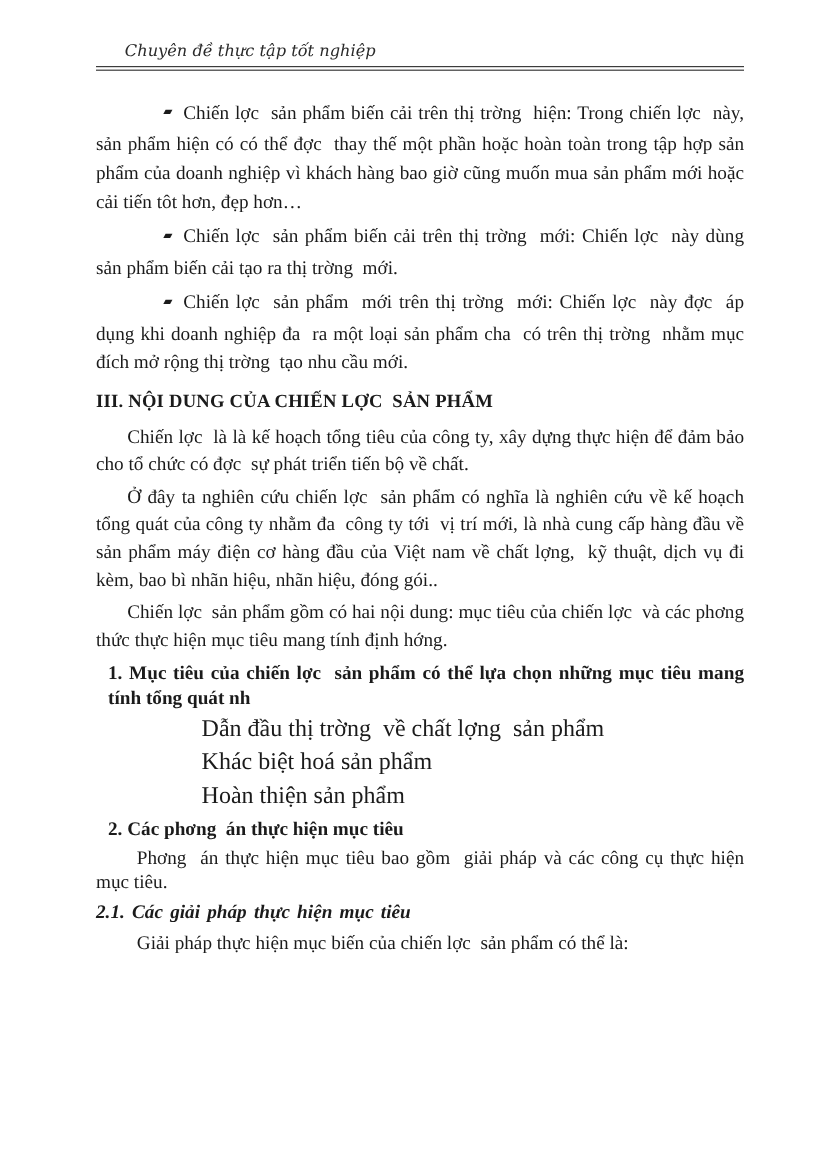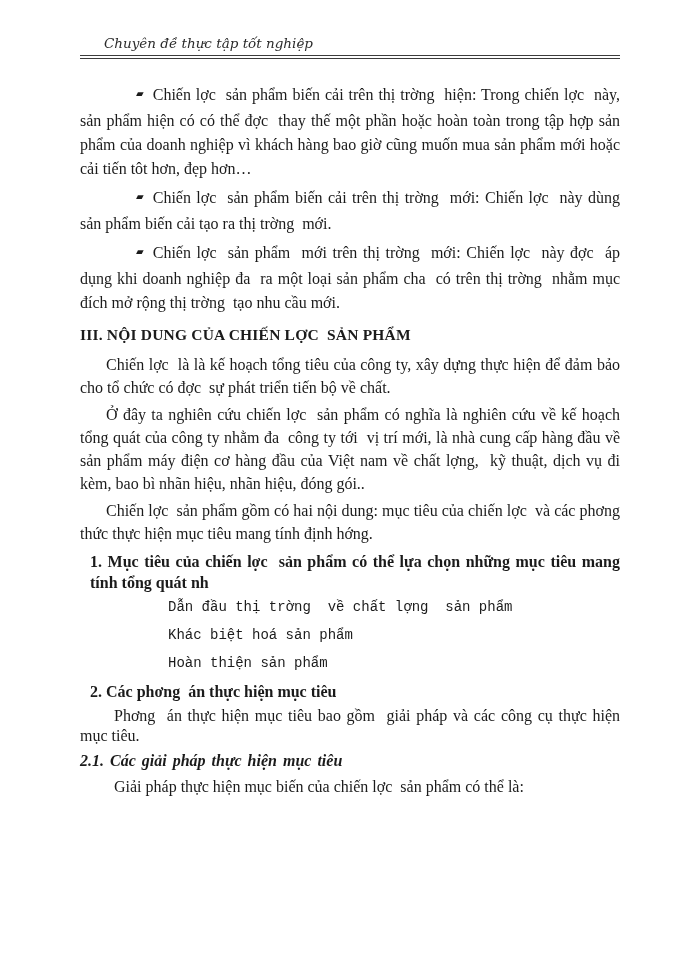--- a/index.html
+++ b/index.html
@@ -54,25 +54,24 @@
   }
   .h-num {
     font-size:16px;
     font-weight:bold;
     line-height:21px;
     margin:6px 0 4px 10px;
     text-align:justify;
     white-space:pre-wrap;
   }
   .list-item {
-    font-size:14px;
+    font-size:20px;
     line-height:20px;
     margin:0 0 8px 88px;
     white-space:pre-wrap;
-    font-family:Liberation Mono, monospace;
   }
   .h-sub {
     font-size:16px;
     font-weight:bold;
     font-style:italic;
     line-height:21px;
     margin:4px 0 6px 0;
     word-spacing:2px;
     white-space:pre-wrap;
   }

